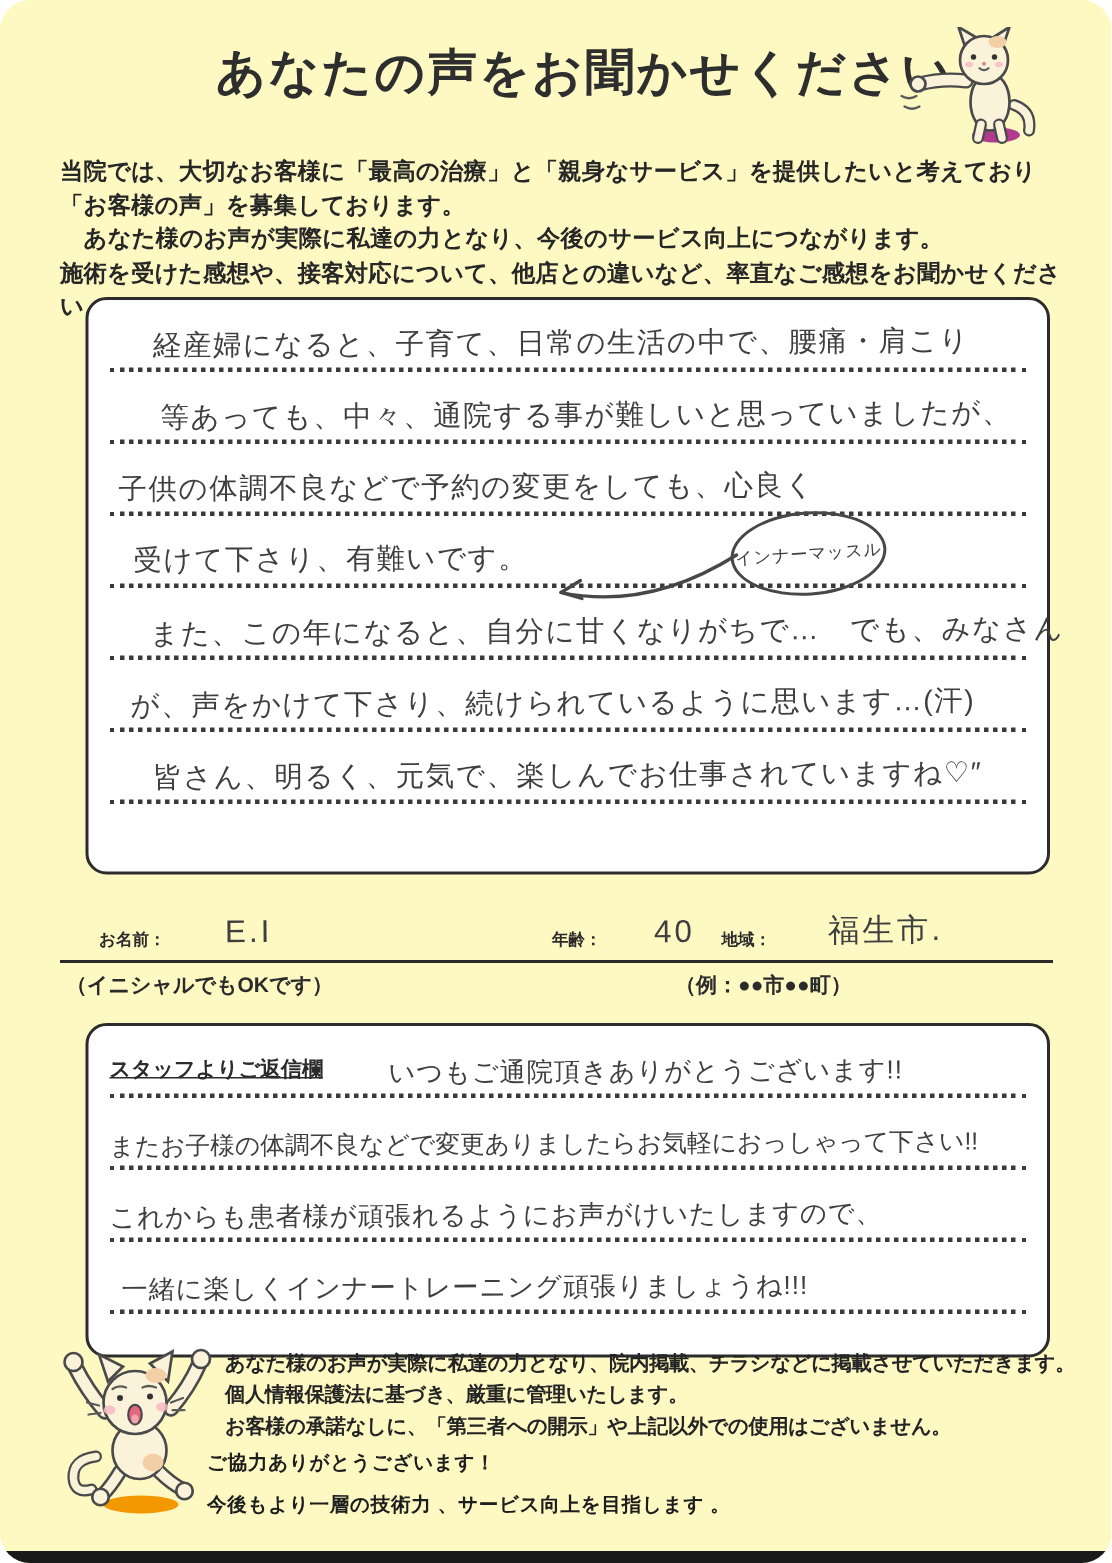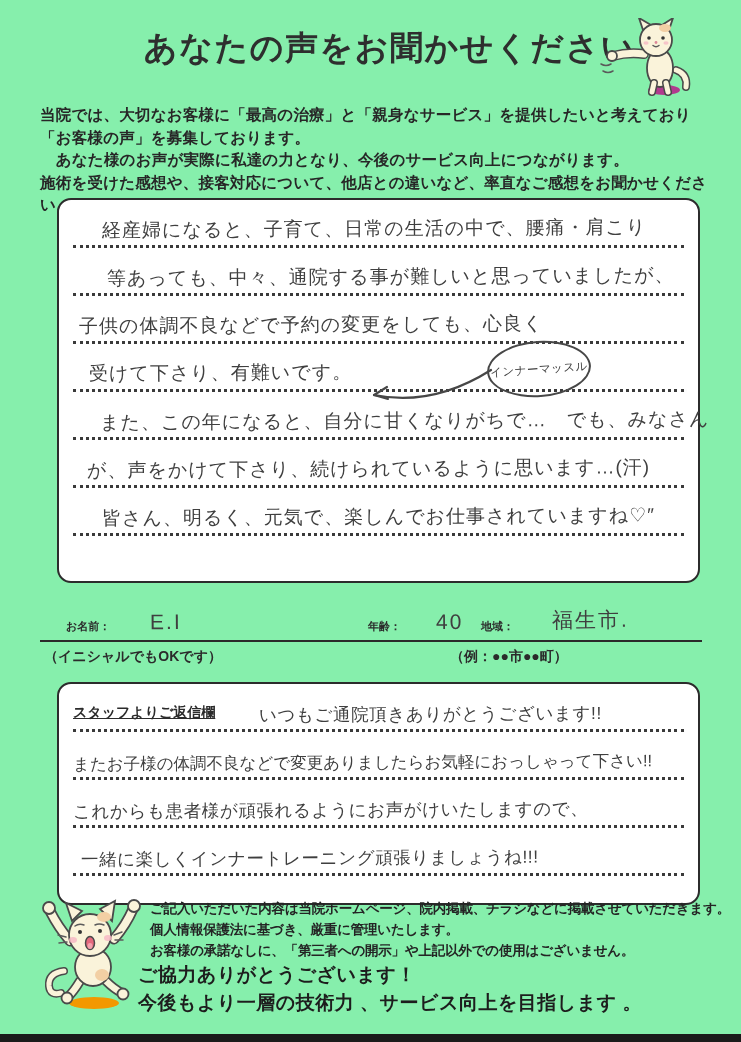--- a/index.html
+++ b/index.html
@@ -1,21 +1,21 @@
 <!DOCTYPE html>
 <html><head>
 <meta charset="utf-8">
 <style>
   * { margin:0; padding:0; box-sizing:border-box; }
   html,body { background:#ffffff; }
   body { font-family:"Liberation Sans","DejaVu Sans",sans-serif; }
 
   .page {
-    position:relative; width:741px; height:1042px; background:#86efac;
-    overflow:hidden; color:#2b2b2b;
+    position:relative; width:741px; height:1042px; background:#fef9c3;
+    overflow:hidden; color:#2b2b2b;border-radius:20px;
   }
 
   
   .title {
     position:absolute; top:26px; left:80px; width:620px;
     text-align:center; font-size:33px; font-weight:900;
     letter-spacing:1.5px; color:#2e2e2e; white-space:nowrap;
   }
   .cat-top { position:absolute; top:18px; left:598px; width:118px; height:80px; }
 
@@ -88,21 +88,21 @@
 
   
   .cat-bottom { position:absolute; top:893px; left:30px; width:125px; height:125px; }
   .notice {
     position:absolute; top:898px; left:150px; width:590px;
     font-size:13.5px; font-weight:600; line-height:21px; color:#242424;
   }
   .notice p { margin:0; white-space:nowrap; letter-spacing:-0.2px; }
   .thanks {
     position:absolute; top:961px; left:138px;
-    font-size:19px; font-weight:900; line-height:28px; color:#1d1d1d;
+    font-size:13px; font-weight:900; line-height:28px; color:#1d1d1d;
   }
   .thanks p { margin:0; white-space:nowrap; letter-spacing:0.5px; }
 
   .bottom-bar { position:absolute; top:1034px; left:0; width:741px; height:8px; background:#1a1a1a; }
 
   
   .o { fill:none; stroke:#4a4a4a; stroke-linecap:round; }
   .i { fill:none; stroke:#faf3da; stroke-linecap:round; }
   .part { fill:#faf3da; stroke:#4a4a4a; stroke-width:1.8; }
   .thin { fill:none; stroke:#5a5a5a; stroke-width:1.5; stroke-linecap:round; }
@@ -236,21 +236,21 @@
     <circle cx="70" cy="38" r="2" fill="#333"></circle>
     <path class="thin" d="M45,33 q4,-3 9,-1 M65,32 q4,-2 9,0"></path>
     <ellipse cx="60" cy="50" rx="4.5" ry="6.5" fill="#e4697e" stroke="#4a4a4a" stroke-width="1.5"></ellipse>
     <ellipse cx="60" cy="53" rx="2.5" ry="3" fill="#f4a0ad"></ellipse>
     <ellipse cx="43" cy="47" rx="4" ry="3" fill="#f6b9c4" opacity="0.85"></ellipse>
     <ellipse cx="78" cy="45" rx="4" ry="3" fill="#f6b9c4" opacity="0.85"></ellipse>
     <path class="thin" d="M36,44 l-8,-2 M37,49 l-8,1 M84,42 l8,-3 M85,47 l8,0"></path>
   </svg>
 
   <div class="notice">
-    <p>ご記入いただいた内容は当院ホームページ、院内掲載、チラシなどに掲載させていただきます。</p>
+    <p>あなた様のお声が実際に私達の力となり、院内掲載、チラシなどに掲載させていただきます。</p>
     <p>個人情報保護法に基づき、厳重に管理いたします。</p>
     <p>お客様の承諾なしに、「第三者への開示」や上記以外での使用はございません。</p>
   </div>
 
   <div class="thanks">
     <p>ご協力ありがとうございます！</p>
     <p>今後もより一層の技術力 、サービス向上を目指します 。</p>
   </div>
 
   <div class="bottom-bar"></div>

